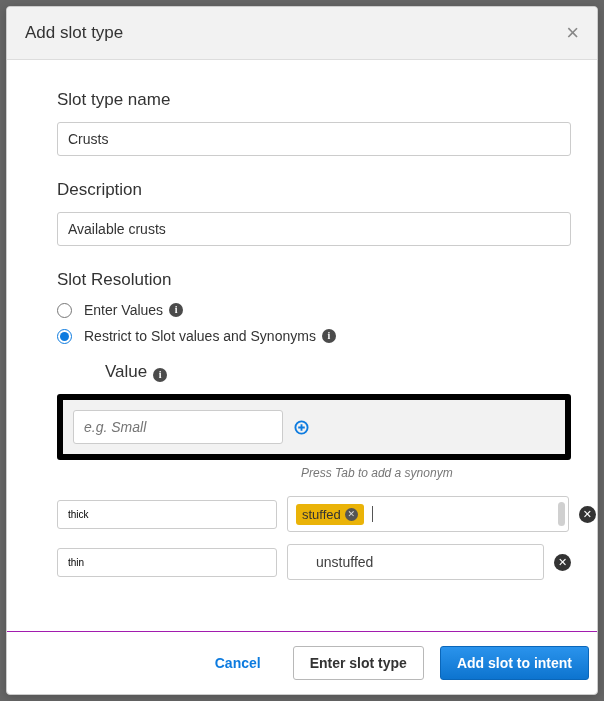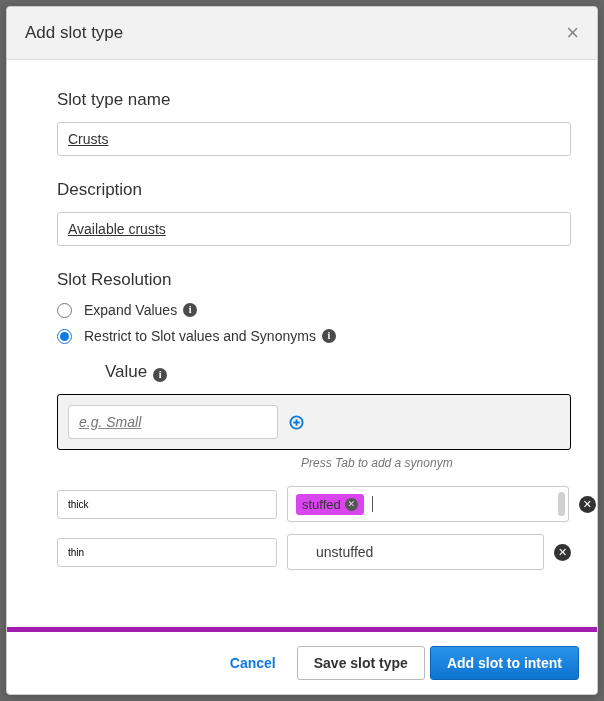--- a/index.html
+++ b/index.html
@@ -54,21 +54,20 @@
       font-weight: 400;
     }
     .text-input {
       width: 100%;
       padding: 8px 10px;
       font-size: 14px;
       border: 1px solid #ccc;
       border-radius: 3px;
       color: #333;
       margin-bottom: 24px;
-      text-decoration: underline;
     }
     .radio-group { margin-bottom: 18px; }
     .radio-row {
       display: flex;
       align-items: center;
       margin-bottom: 10px;
       font-size: 14px;
       color: #333;
     }
     .radio-row input[type=radio] {
@@ -95,21 +94,21 @@
     }
     .value-label-row {
       display: flex;
       align-items: flex-end;
       margin-bottom: 12px;
       margin-left: 48px;
     }
     .value-label-row .form-label { margin-bottom: 0; }
     .new-value-box {
       background: #f2f2f2;
-      border: 1px solid #000000;
+      border: 6px solid #000000;
       border-radius: 3px;
       padding: 10px;
       display: flex;
       align-items: center;
       gap: 10px;
       margin-bottom: 6px;
     }
     .new-value-box .text-input {
       margin-bottom: 0;
       font-style: italic;
@@ -151,21 +150,21 @@
       padding: 5px 8px;
       font-size: 14px;
       border: 1px solid #ccc;
       border-radius: 3px;
       display: flex;
       align-items: center;
       gap: 6px;
       position: relative;
     }
     .synonym-tag {
-      background: #d946ef;
+      background: #eab308;
       border-radius: 3px;
       padding: 3px 6px;
       font-size: 13px;
       display: inline-flex;
       align-items: center;
       gap: 4px;
       color: #333;
     }
     .tag-x {
       width: 13px;
@@ -204,26 +203,26 @@
       color: #fff;
       font-size: 11px;
       display: inline-flex;
       align-items: center;
       justify-content: center;
       cursor: pointer;
       flex-shrink: 0;
       line-height: 1;
     }
     .modal-footer {
-      border-top: 5px solid #a21caf;
-      padding: 14px 18px;
+      border-top: 1px solid #a21caf;
+      padding: 14px 8px;
       display: flex;
       justify-content: flex-end;
       align-items: center;
-      gap: 5px;
+      gap: 16px;
       border-radius: 0 0 4px 4px;
     }
     .btn {
       padding: 8px 16px;
       font-size: 14px;
       border-radius: 3px;
       cursor: pointer;
       font-weight: 600;
     }
     .btn-link {
@@ -268,21 +267,21 @@
     <label class="form-label">Slot type name</label>
     <input type="text" class="text-input" value="Crusts" style="">
 
     <label class="form-label">Description</label>
     <input type="text" class="text-input" value="Available crusts" style="">
 
     <label class="form-label">Slot Resolution</label>
     <div class="radio-group">
       <div class="radio-row">
         <input type="radio" name="res" style="">
-        <span>Expand Values</span>
+        <span>Enter Values</span>
         <span class="info-icon">i</span>
       </div>
       <div class="radio-row">
         <input type="radio" name="res" checked="" style="">
         <span>Restrict to Slot values and Synonyms</span>
         <span class="info-icon">i</span>
       </div>
     </div>
 
     <div class="value-label-row">
@@ -322,16 +321,16 @@
       <div class="synonym-box">
         <span class="synonym-plain">unstuffed</span>
       </div>
       <span class="row-x">✕</span>
     </div>
 
   </div>
 
   <div class="modal-footer">
     <button class="btn btn-link">Cancel</button>
-    <button class="btn btn-default">Save slot type</button>
+    <button class="btn btn-default">Enter slot type</button>
     <button class="btn btn-primary">Add slot to intent</button>
   </div>
 </div>
 
 </body></html>

